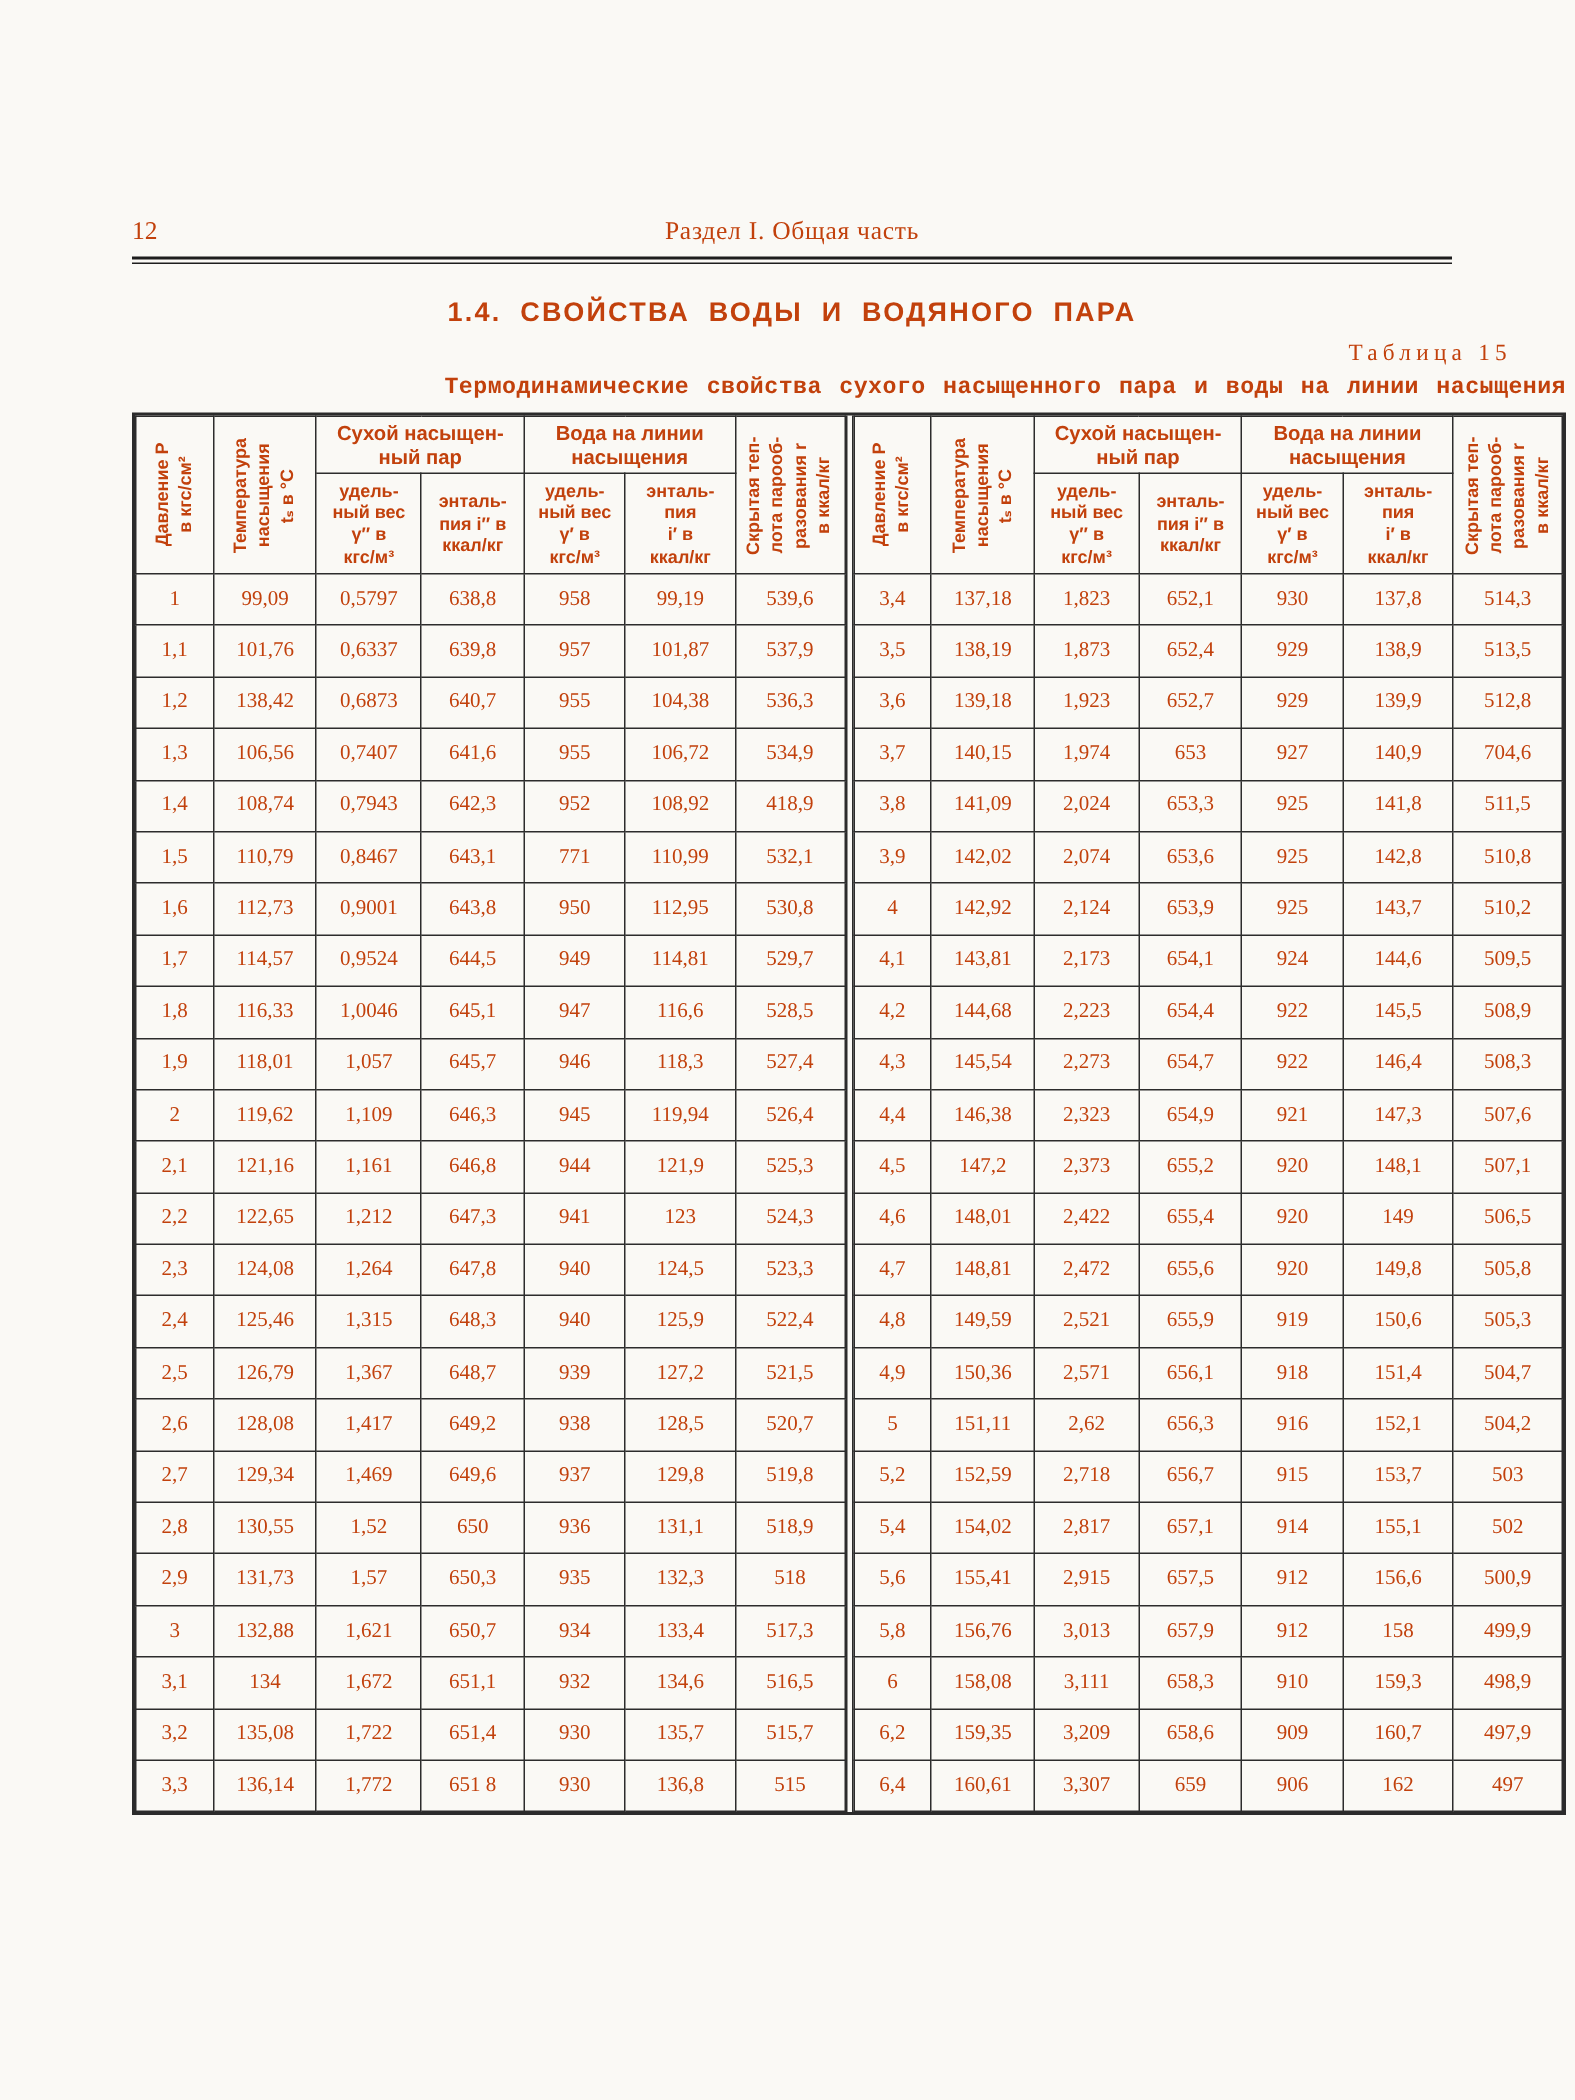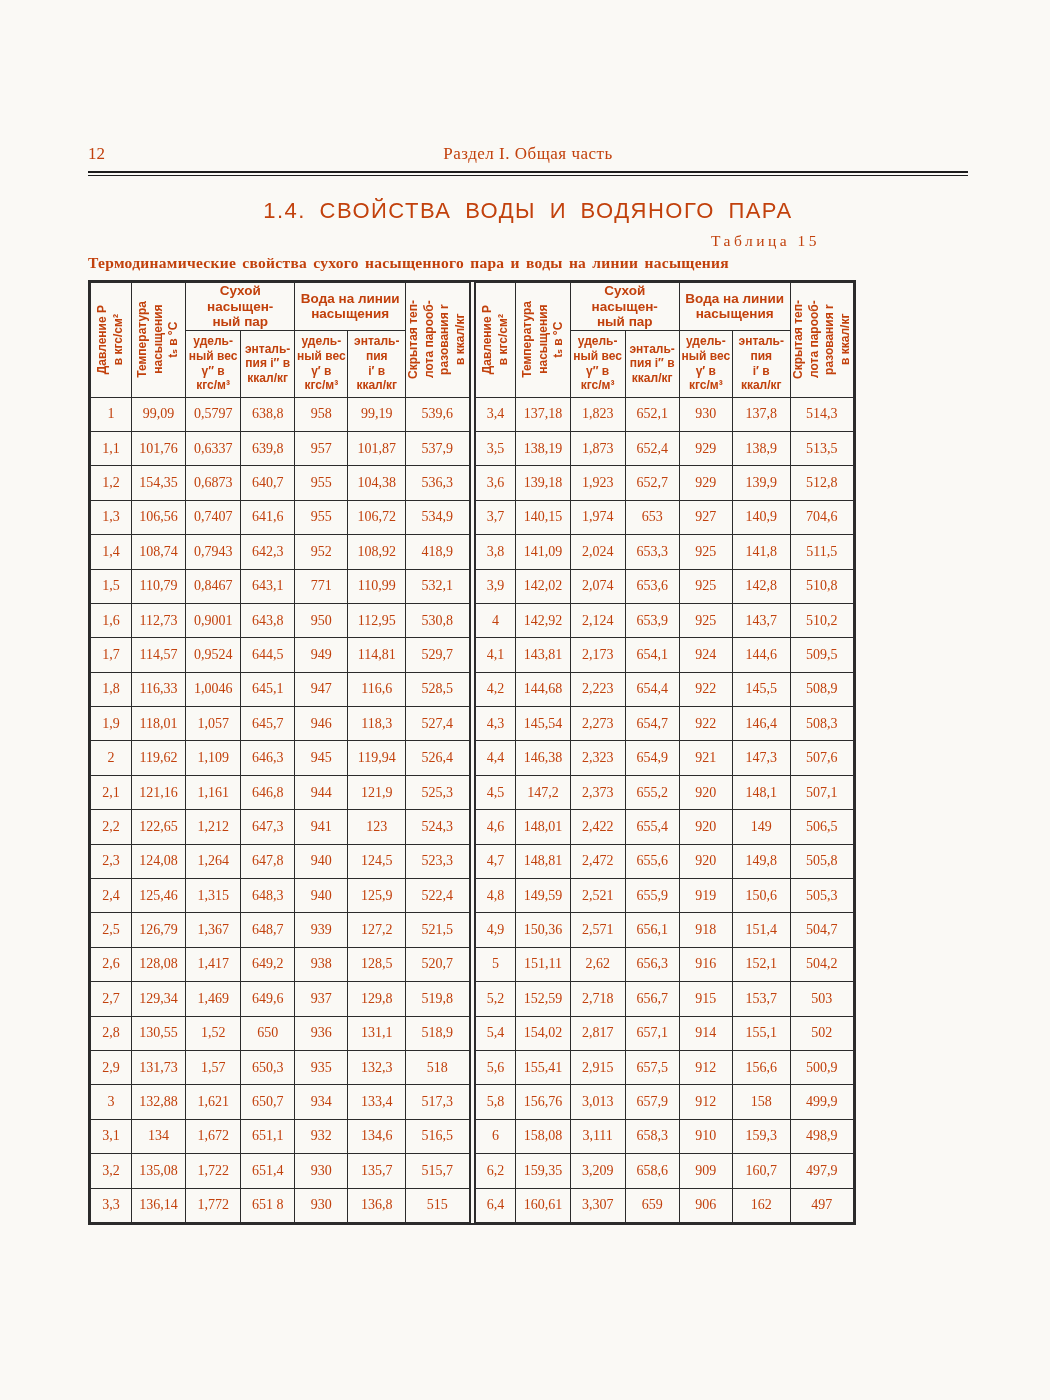--- a/index.html
+++ b/index.html
@@ -17,37 +17,37 @@
   
   .running{ position:relative; height:22px; }
   .page-number{ position:absolute; left:0; top:0; font-size:17px; }
   .running-title{ text-align:center; font-size:17px; letter-spacing:.5px; }
   .head-rule{ margin-top:5px; height:2px; border-top:2px solid #1d1d1d; border-bottom:1px solid #1d1d1d; }
 
   
   .section-title{
     margin-top:22px; text-align:center;
     font-family:"Liberation Sans","DejaVu Sans",sans-serif;
-    font-weight:normal; font-size:22px; letter-spacing:1.5px; word-spacing:6px;
+    font-weight:bold; font-size:18px; letter-spacing:1.5px; word-spacing:6px;
   }
 
   .intro{
     margin:17px 0 0 0; font-size:16.5px; line-height:1.45;
     text-align:justify; text-indent:32px; word-spacing:5px;
   }
 
   .table-label{
     margin-top:8px; text-align:right; padding-right:36px;
     font-size:15.5px; letter-spacing:3.5px;
   }
 
-  .table-block{ width:768px; }
+  .table-block{ width:956px; }
   .table-caption{
-    margin-top:4px; text-align:left;
-    font-family:Liberation Serif, serif;
+    margin-top:4px; text-align:right;
+    font-family:Liberation Mono, monospace;
     font-weight:bold; font-size:15.5px; letter-spacing:.3px; word-spacing:2px;
   }
 
   
   .table-wrapper{
     margin-top:8px;
     display:flex;
     border:2px solid #2b2b2b;
     background:#faf9f5;
   }
@@ -165,21 +165,21 @@
                 <td>1,1</td>
                 <td>101,76</td>
                 <td>0,6337</td>
                 <td>639,8</td>
                 <td>957</td>
                 <td>101,87</td>
                 <td>537,9</td>
               </tr>
               <tr>
                 <td>1,2</td>
-                <td>154,35</td>
+                <td>138,42</td>
                 <td>0,6873</td>
                 <td>640,7</td>
                 <td>955</td>
                 <td>104,38</td>
                 <td>536,3</td>
               </tr>
               <tr>
                 <td>1,3</td>
                 <td>106,56</td>
                 <td>0,7407</td>

